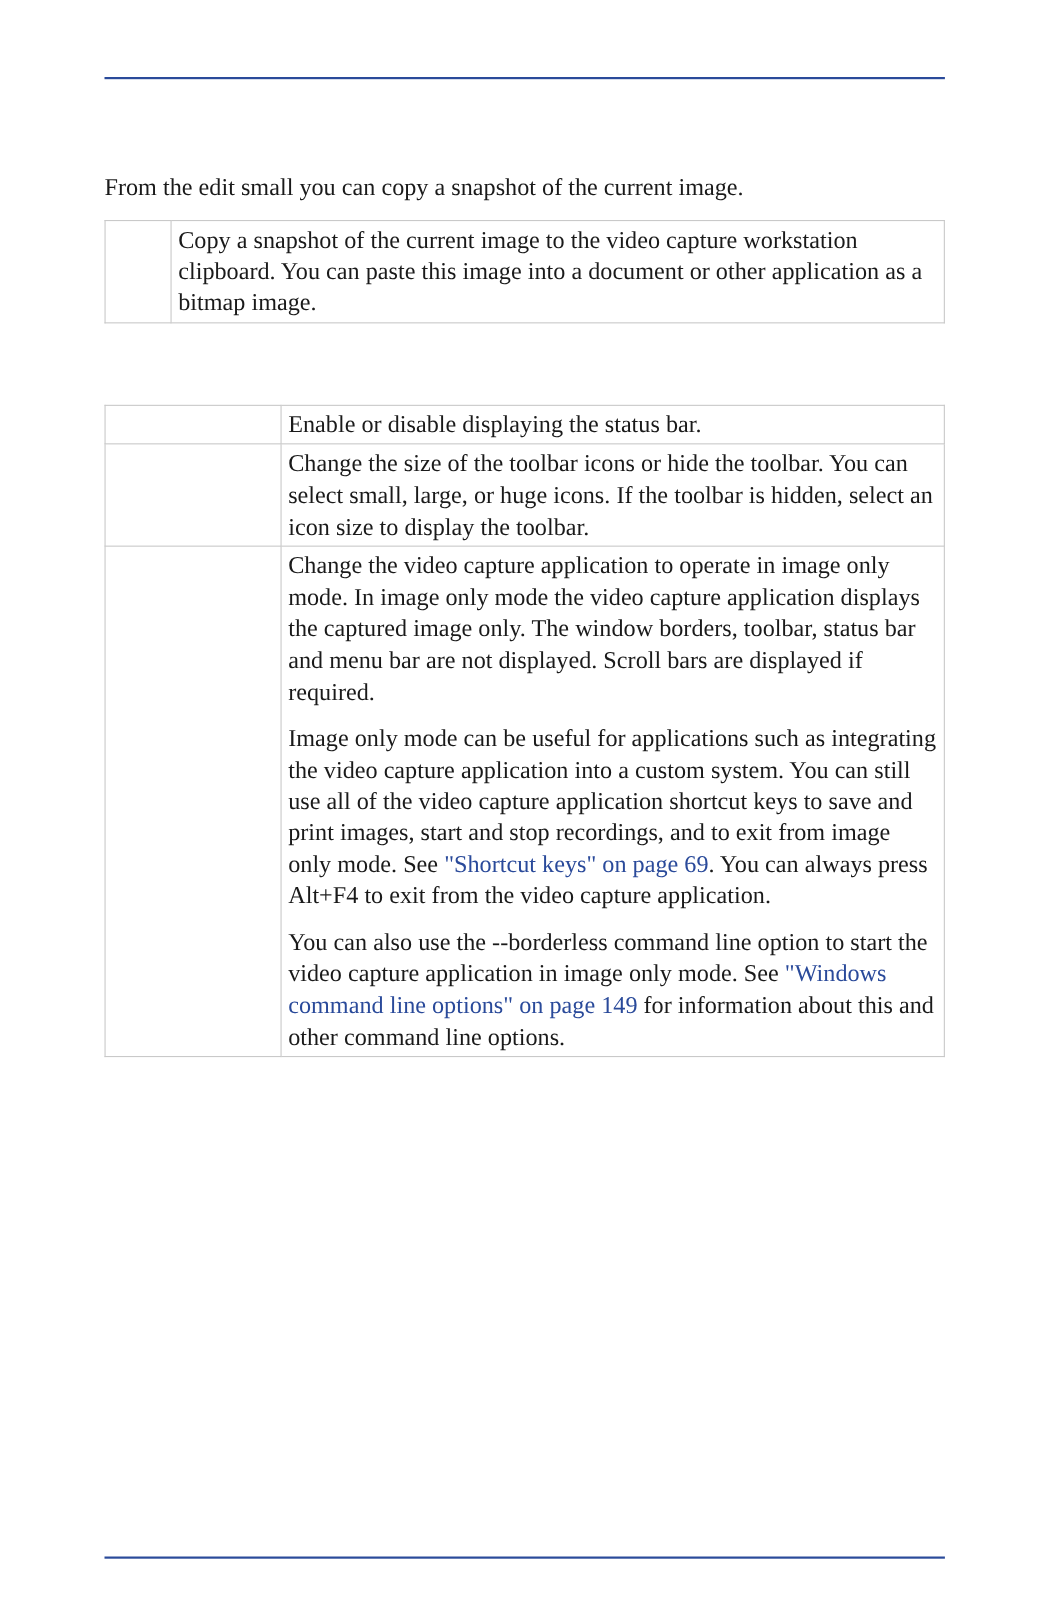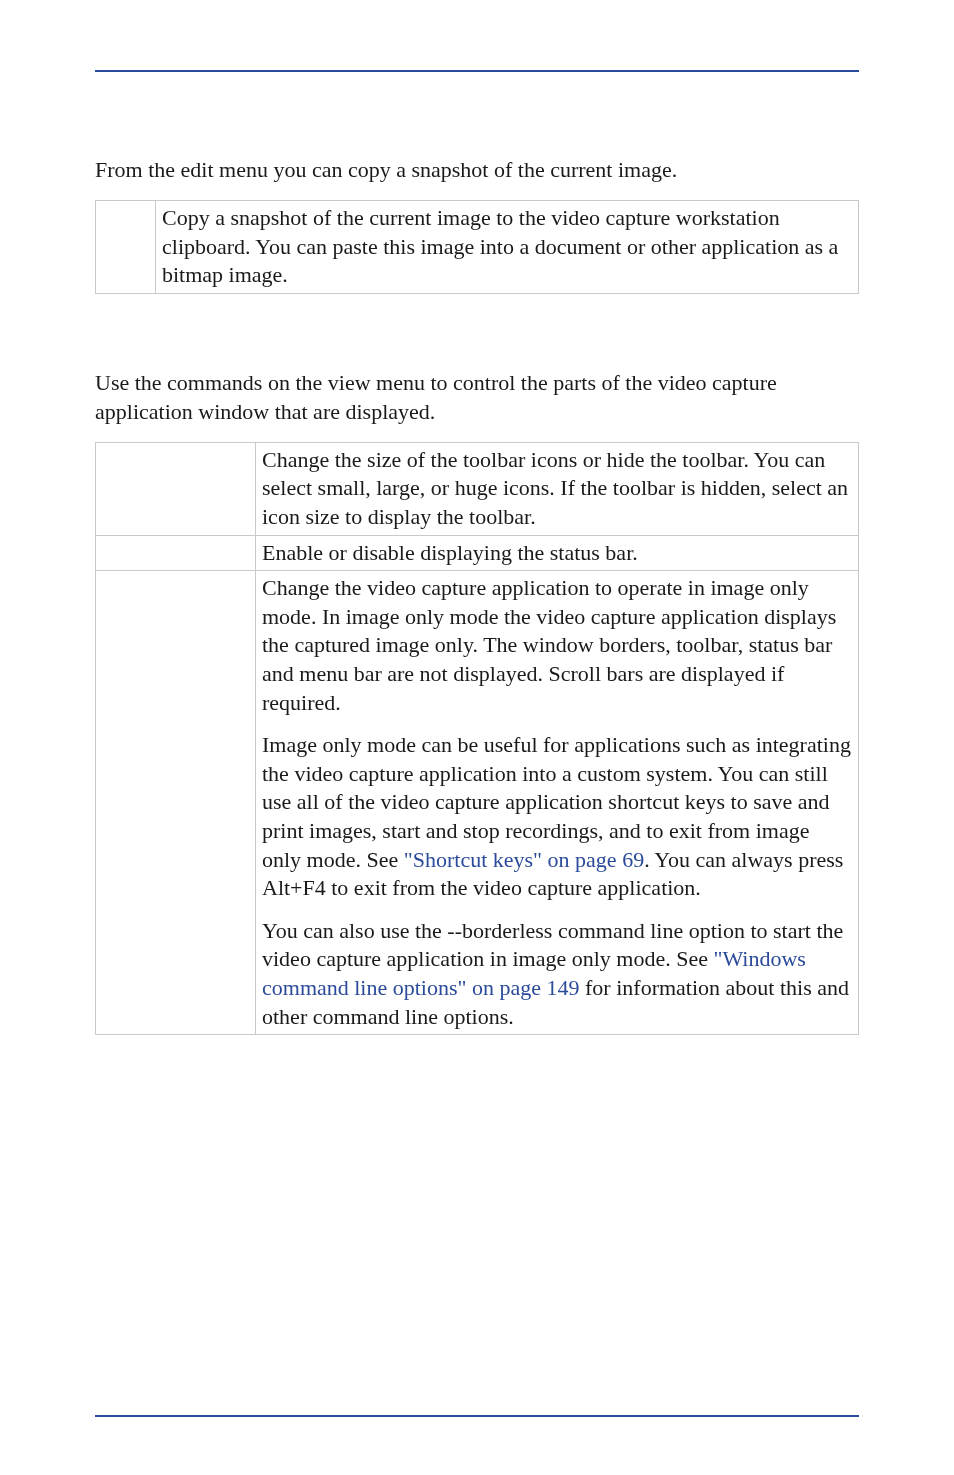--- a/index.html
+++ b/index.html
@@ -47,47 +47,46 @@
   .link { color: #2a4a9a; }
   .section-gap { height: 32px; }
 </style>
 </head>
 <body>
 
 <div class="top-rule"></div>
 
 <div class="content">
 
-  <p class="para">From the edit menu you can copy a snapshot of the current image.</p>
+  <p class="para">From the edit small you can copy a snapshot of the current image.</p>
 
   <table>
     <tbody>
         <tr>
       <td class="left-col"></td>
       <td>Copy a snapshot of the current image to the video capture workstation clipboard. You can paste this image into a document or other application as a bitmap image.</td>
     </tr>
   </tbody>
     </table>
 
   <div class="section-gap"></div>
 
-  <p class="para">Use the commands on the view menu to control the parts of the video capture application window that are displayed.</p>
 
   <table class="table2">
     <tbody id="t2body">
         <tr>
           <td class="left-col"></td>
           <td class="desc-col">
-            <p>Change the size of the toolbar icons or hide the toolbar. You can select small, large, or huge icons. If the toolbar is hidden, select an icon size to display the toolbar.</p>
+            <p>Enable or disable displaying the status bar.</p>
           </td>
         </tr>
         <tr>
           <td class="left-col"></td>
           <td class="desc-col">
-            <p>Enable or disable displaying the status bar.</p>
+            <p>Change the size of the toolbar icons or hide the toolbar. You can select small, large, or huge icons. If the toolbar is hidden, select an icon size to display the toolbar.</p>
           </td>
         </tr>
         <tr>
           <td class="left-col"></td>
           <td class="desc-col">
             <p>Change the video capture application to operate in image only mode. In image only mode the video capture application displays the captured image only. The window borders, toolbar, status bar and menu bar are not displayed. Scroll bars are displayed if required.</p>
             <p>Image only mode can be useful for applications such as integrating the video capture application into a custom system. You can still use all of the video capture application shortcut keys to save and print images, start and stop recordings, and to exit from image only mode. See <span class="link">"Shortcut keys" on page 69</span>. You can always press Alt+F4 to exit from the video capture application.</p>
             <p>You can also use the --borderless command line option to start the video capture application in image only mode. See <span class="link">"Windows command line options" on page 149</span> for information about this and other command line options.</p>
           </td>
         </tr>

